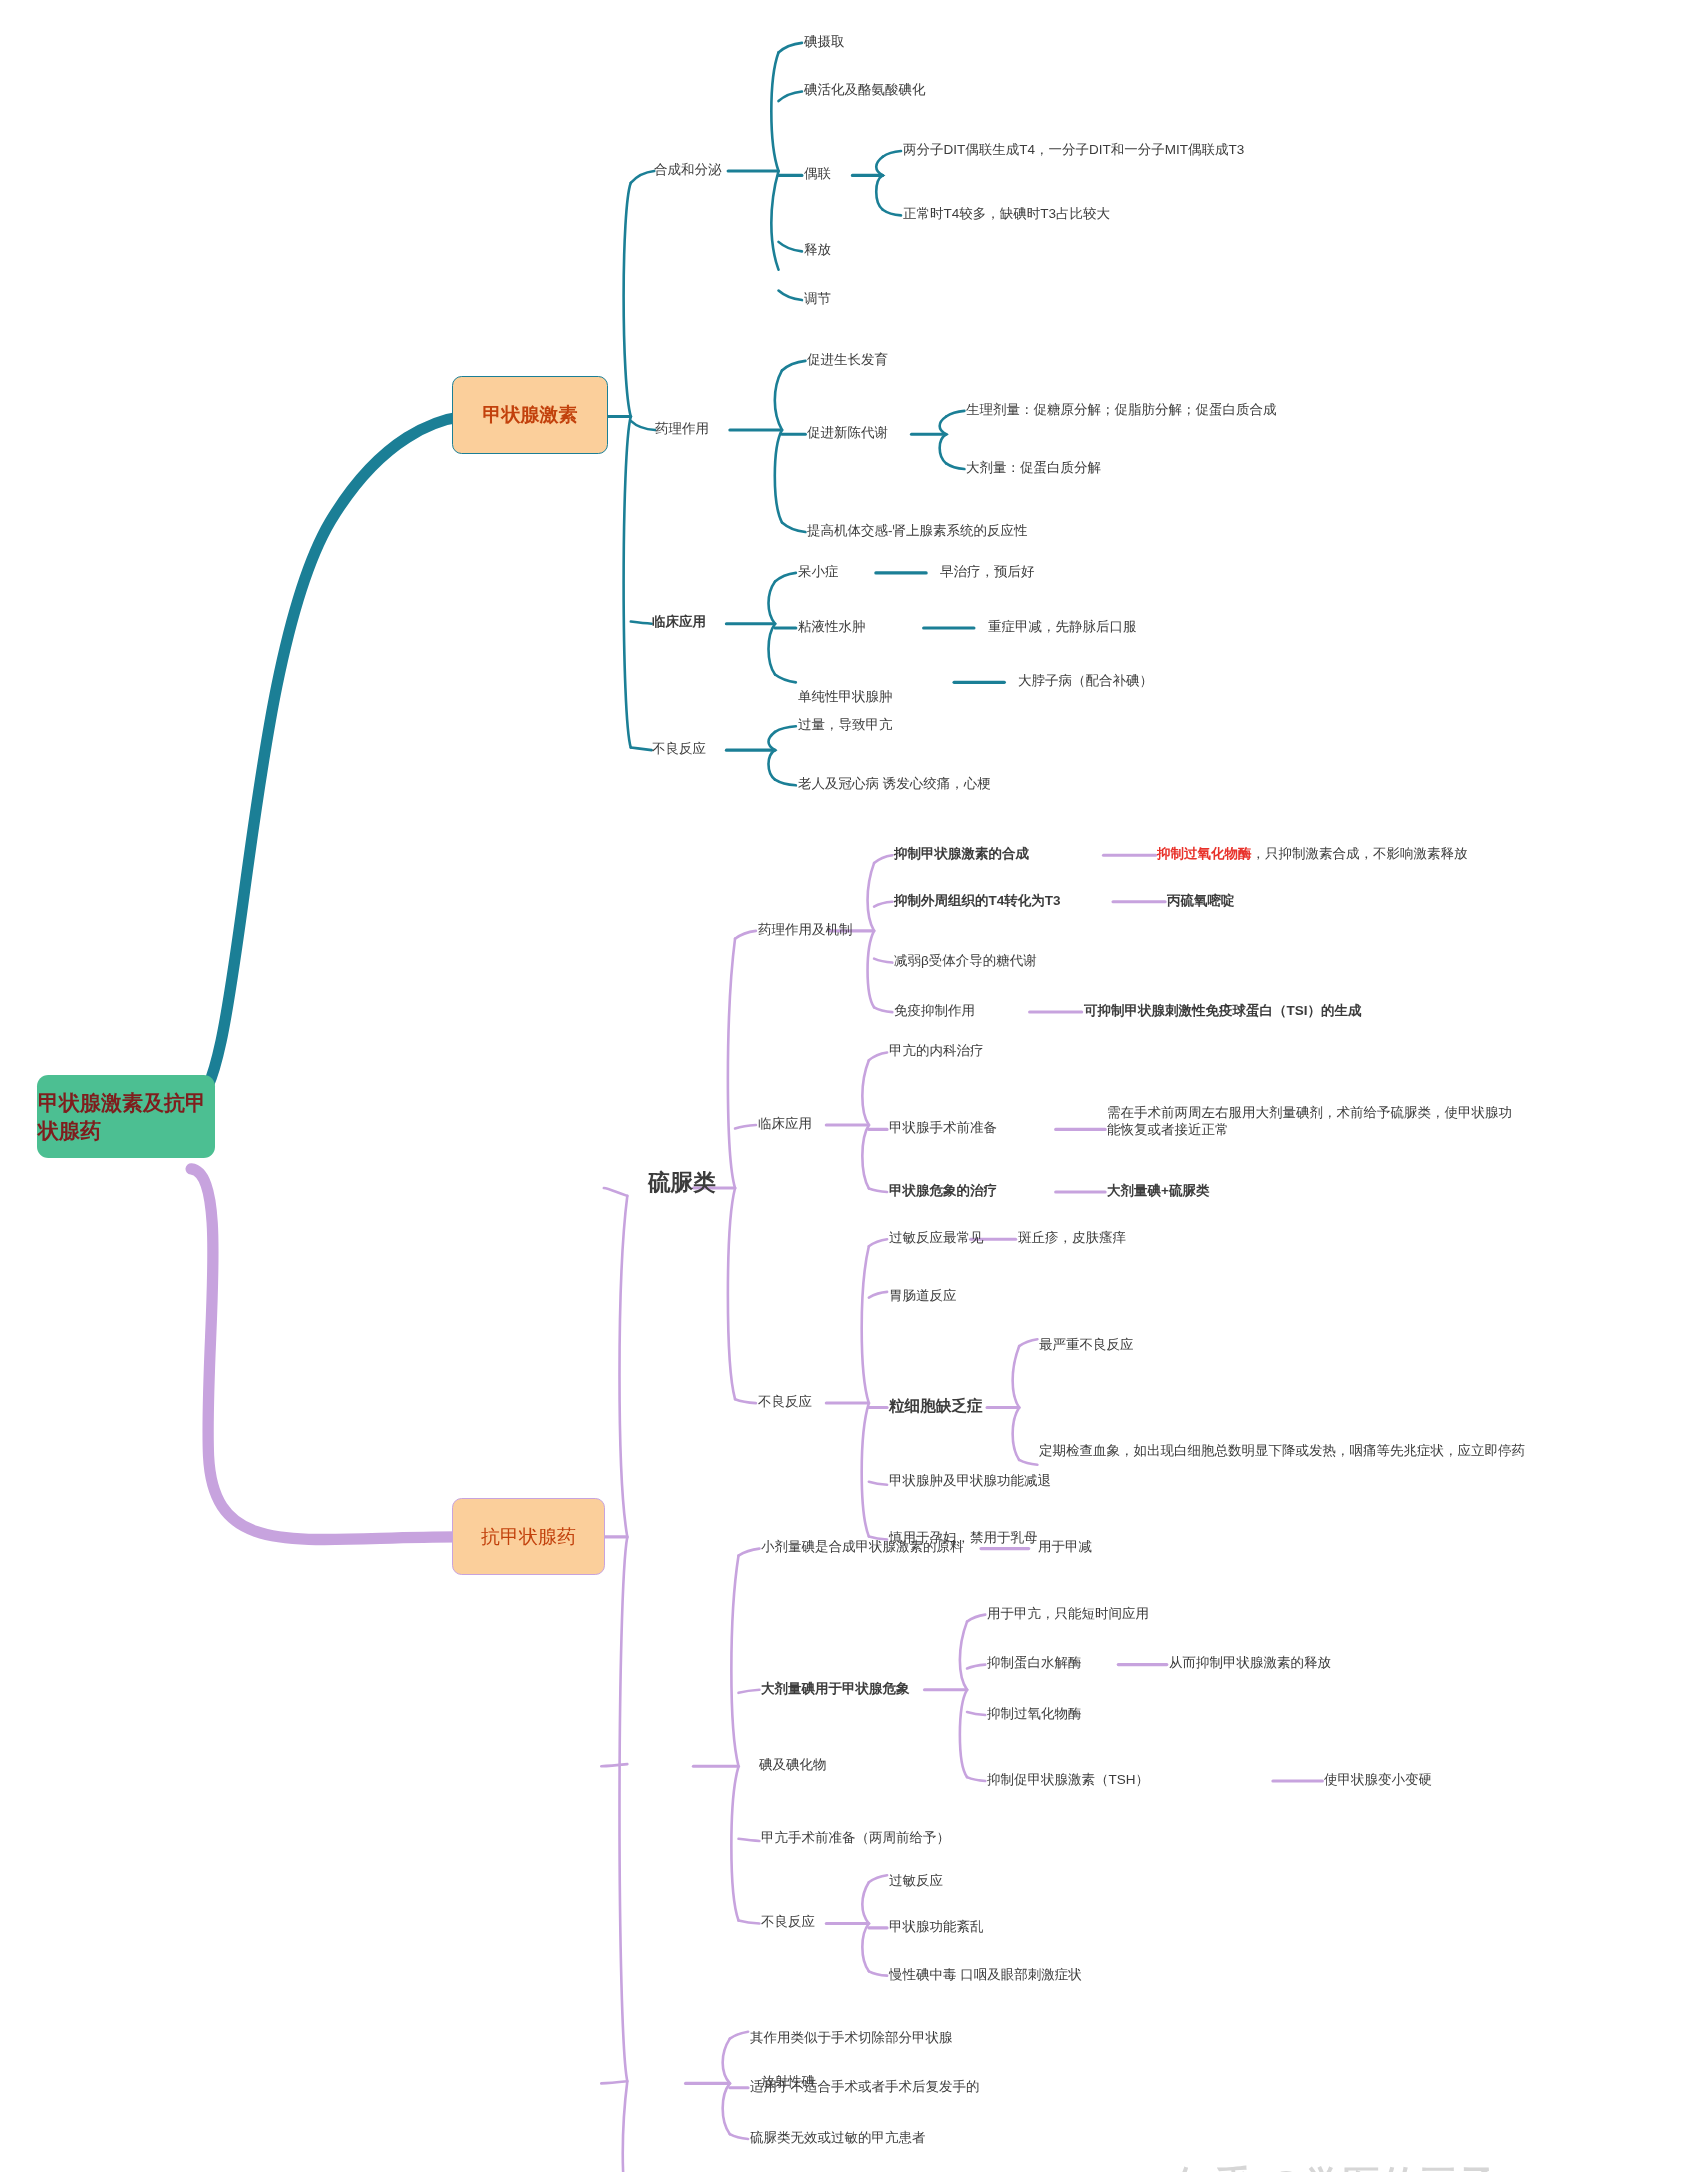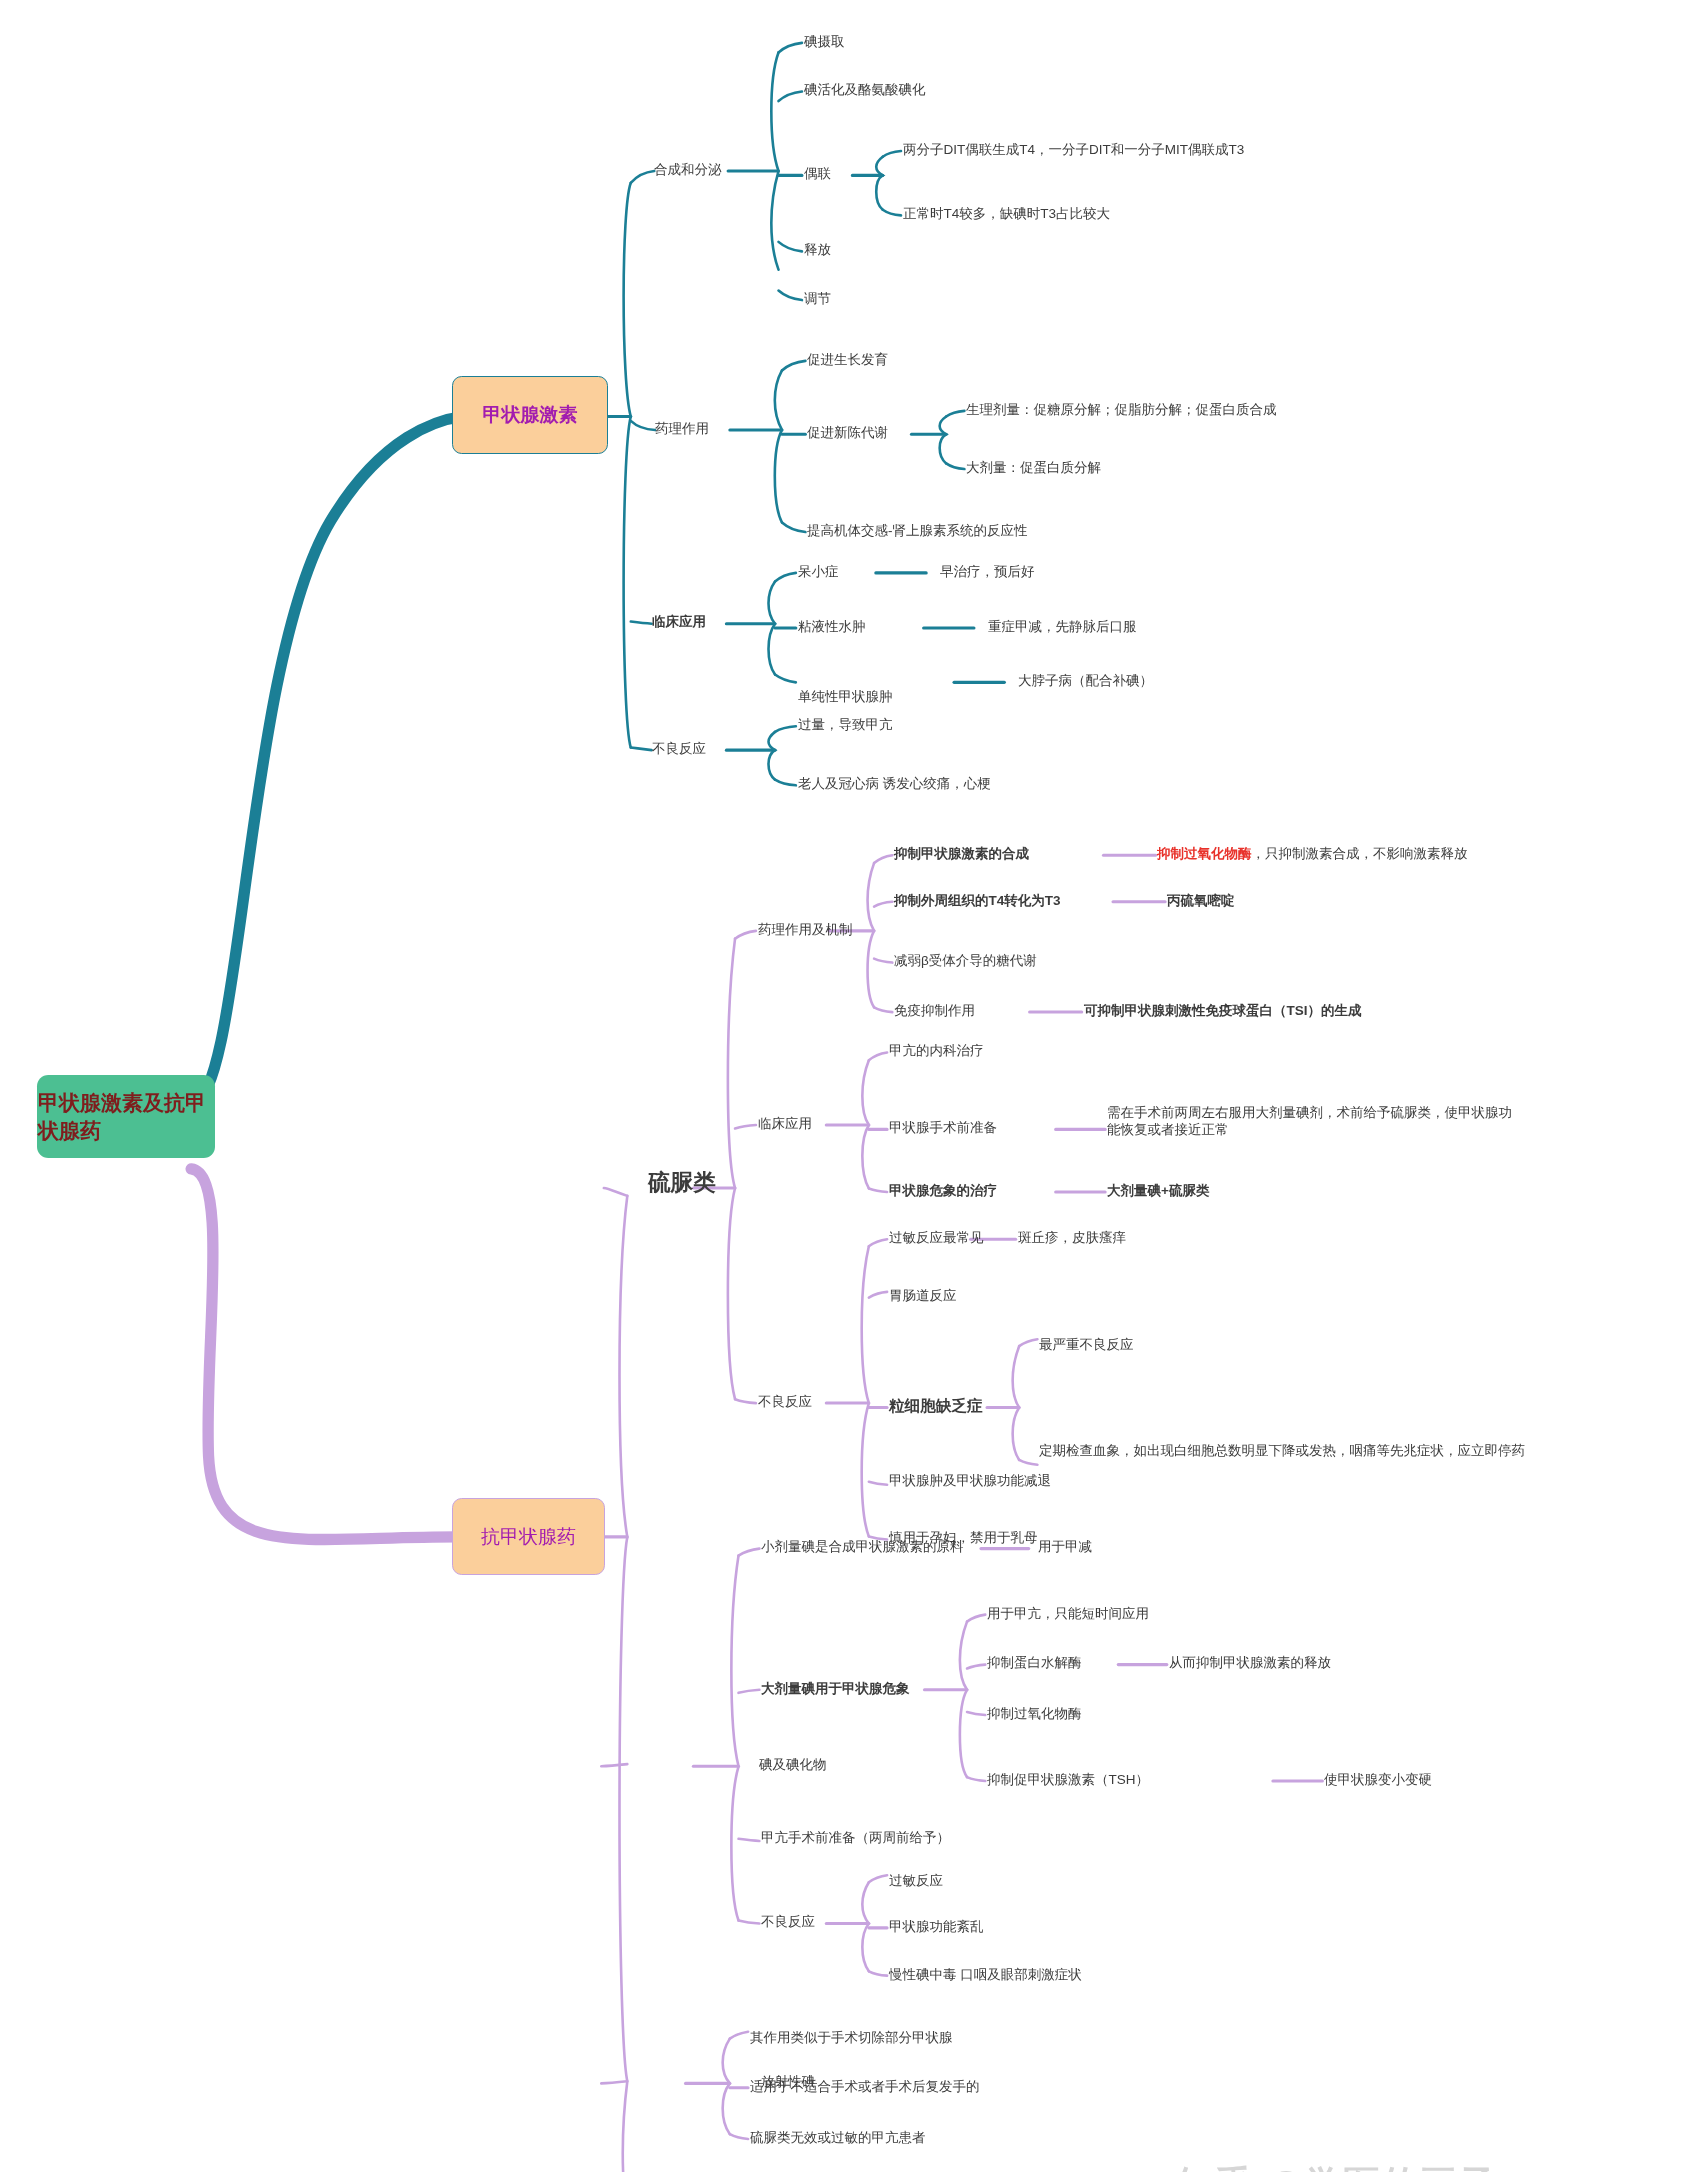--- a/index.html
+++ b/index.html
@@ -14,21 +14,21 @@
   .wrap{white-space:normal;}
   .root{
     position:absolute;background:#4cbf92;border-radius:11.3px;
     color:#7f1d1d;font-weight:bold;font-size:21px;
     display:flex;align-items:center;justify-content:center;
     box-sizing:border-box;padding:0 1px;
   }
   .branchbox{
     position:absolute;background:#fbcf9b;border-radius:9.6px;
     box-sizing:border-box;display:flex;align-items:center;justify-content:center;
-    font-size:19px;color:#a21caf;
+    font-size:19px;color:#c2410c;
   }
   .branchbox.teal{border:1.7px solid #1b7f96;font-weight:bold;}
   .branchbox.purple{border:1.7px solid #c7a3de;font-weight:normal;}
   .big{font-size:22.6px;font-weight:bold;color:#3c3c3c;}
   .med{font-size:15.6px;font-weight:bold;color:#3c3c3c;}
   .watermark{
     position:absolute;font-size:37px;color:#d6d6d6;font-weight:bold;
     letter-spacing:1.7px;white-space:nowrap;
   }
 </style>

